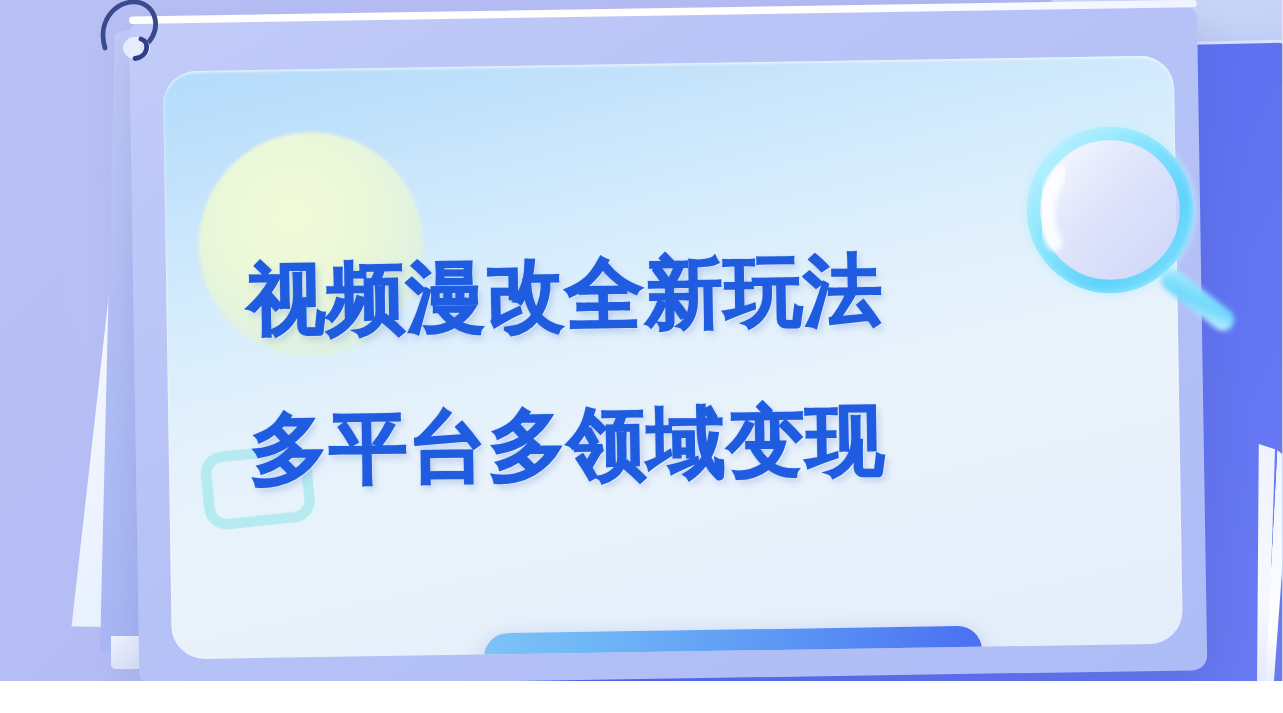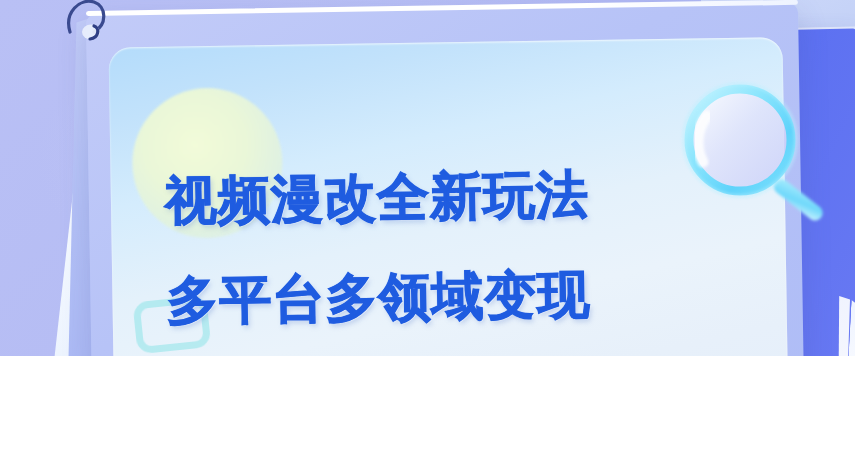--- a/index.html
+++ b/index.html
@@ -5,21 +5,21 @@
 <style>
   * { margin:0; padding:0; box-sizing:border-box; }
   html,body{
     width:855px; height:475px; overflow:hidden;
     font-family:"Liberation Sans","DejaVu Sans",sans-serif;
   }
 
   
   #canvas{
     position:relative;
-    width:855px; height:356px;
+    width:855px; height:454px;
     background:linear-gradient(135deg,#b9c0f5 0%,#b6bdf4 35%,#aab4f2 70%,#a7b1f2 100%);
     overflow:hidden;
   }
 
   
   .bg-glow{
     position:absolute; inset:0;
     background:radial-gradient(ellipse at 50% 45%, rgba(200,206,250,.55) 0%, rgba(168,178,242,0) 65%);
     pointer-events:none;
   }

